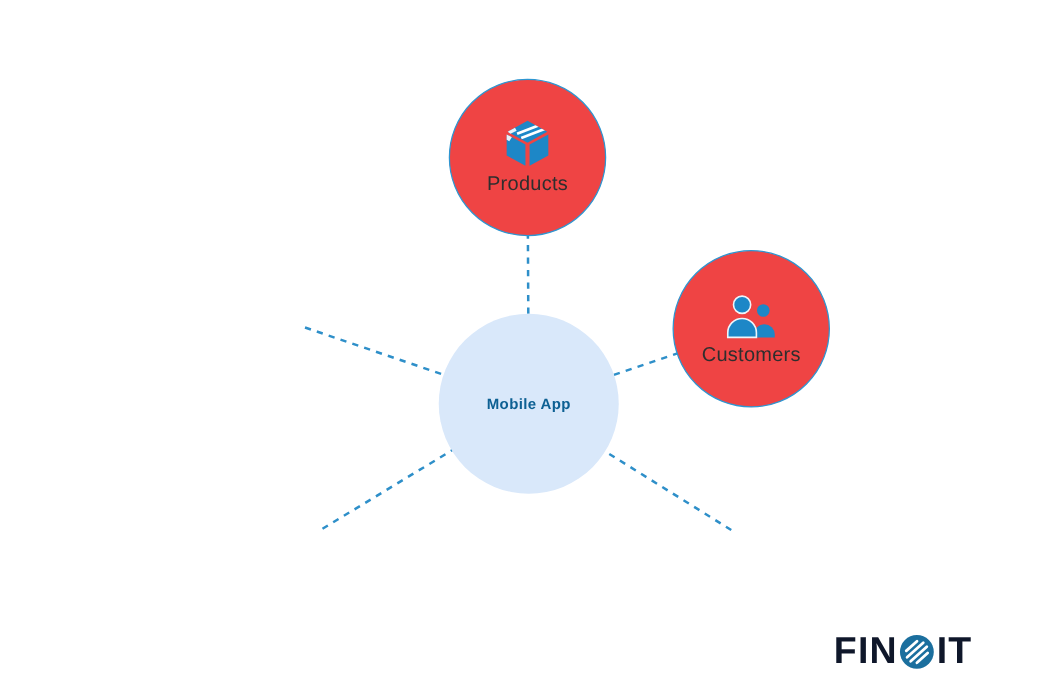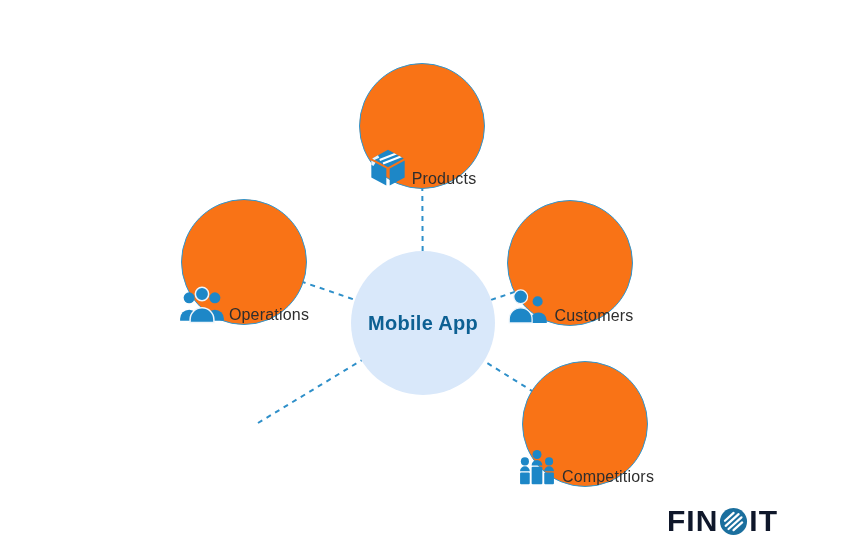--- a/index.html
+++ b/index.html
@@ -24,55 +24,55 @@
     stroke: #2e8fc9;
     stroke-width: 2;
     stroke-dasharray: 5 5;
     fill: none;
   }
   .node {
     position: absolute;
     width: 126px;
     height: 126px;
     border-radius: 50%;
-    background: #f97316;
+    background: #ef4444;
     border: 1.5px solid #2e96d1;
     box-sizing: border-box;
     display: flex;
-    flex-direction: row;
-    align-items: flex-end;
+    flex-direction: column;
+    align-items: center;
     justify-content: center;
     gap: 4px;
     z-index: 1;
   }
   .node .label {
     font-size: 16px;
     color: #2e2e2e;
     letter-spacing: 0.2px;
     white-space: nowrap;
   }
   .node-products     { left: 359px; top: 63px;  }
   .node-operations   { left: 181px; top: 199px; }
-  .node-customers    { left: 507px; top: 200px; }
+  .node-customers    { left: 538px; top: 200px; }
   .node-employees    { left: 195px; top: 360px; }
   .node-competitiors { left: 522px; top: 361px; }
 
   .center-node {
     position: absolute;
     left: 351px; top: 251px;
     width: 144px; height: 144px;
     border-radius: 50%;
     background: #d9e8fa;
     display: flex;
     align-items: center;
     justify-content: center;
     z-index: 1;
   }
   .center-node .center-label {
-    font-size: 20px;
+    font-size: 12px;
     font-weight: bold;
     color: #0d6093;
     letter-spacing: 0.3px;
   }
   .logo {
     position: absolute;
     right: 72px;
     bottom: 12px;
     display: flex;
     align-items: center;
@@ -119,69 +119,36 @@
           <line x1="14" y1="14.5" x2="37" y2="5.5"></line>
           <line x1="18" y1="18.5" x2="41" y2="9.5"></line>
         </g>
         <polygon points="5,12.5 12,8.7 13.6,11.6 7.6,14.4" fill="#ffffff" opacity="0.9"></polygon>
         <polygon points="4,15 9,17.7 6.5,21.5 4,20.1" fill="#ffffff" opacity="0.9"></polygon>
       </svg>
     </span>
     <span class="label">Products</span>
   </div>
 
-  <div class="node node-operations">
-    <span class="icon">
-      <svg viewBox="0 0 48 42" width="46" height="40">
-        <g fill="#1d87c7">
-          <circle cx="10.5" cy="14.5" r="5.8"></circle>
-          <circle cx="37.5" cy="14.5" r="5.8"></circle>
-          <path d="M1 38.5 v-2 a9.5 9.5 0 0 1 19 0 v2 z"></path>
-          <path d="M28 38.5 v-2 a9.5 9.5 0 0 1 19 0 v2 z"></path>
-          <circle cx="24" cy="10.5" r="7" stroke="#eef5fb" stroke-width="1.6"></circle>
-          <path d="M11.5 40.5 v-3 a12.5 12.5 0 0 1 25 0 v3 z" stroke="#eef5fb" stroke-width="1.6"></path>
-        </g>
-      </svg>
-    </span>
-    <span class="label">Operations</span>
-  </div>
 
   <div class="node node-customers">
     <span class="icon">
       <svg viewBox="0 0 48 42" width="44" height="39">
         <g fill="#1d87c7">
           <circle cx="34.5" cy="16.5" r="5.5"></circle>
           <path d="M26.5 40 v-2.5 a9 9 0 0 1 18 0 v2.5 z"></path>
           <circle cx="16" cy="11.5" r="7.5" stroke="#eef5fb" stroke-width="1.4"></circle>
           <path d="M3.5 40 v-4 a12.5 12.5 0 0 1 25 0 v4 z" stroke="#eef5fb" stroke-width="1.4"></path>
         </g>
       </svg>
     </span>
     <span class="label">Customers</span>
   </div>
 
 
-  <div class="node node-competitiors">
-    <span class="icon">
-      <svg viewBox="0 0 48 44" width="42" height="38">
-        <g fill="#1d87c7">
-          <circle cx="10" cy="15.5" r="4.7"></circle>
-          <path d="M4.4 27 v-0.3 a5.6 5.6 0 0 1 11.2 0 v0.3 z"></path>
-          <rect x="4.4" y="28.3" width="11.2" height="13.7" rx="1.2"></rect>
-          <circle cx="24" cy="7.5" r="5.2"></circle>
-          <path d="M17.8 20.3 v-0.3 a6.2 6.2 0 0 1 12.4 0 v0.3 z"></path>
-          <rect x="17.8" y="21.6" width="12.4" height="20.4" rx="1.2"></rect>
-          <circle cx="38" cy="15.5" r="4.7"></circle>
-          <path d="M32.4 27 v-0.3 a5.6 5.6 0 0 1 11.2 0 v0.3 z"></path>
-          <rect x="32.4" y="28.3" width="11.2" height="13.7" rx="1.2"></rect>
-        </g>
-      </svg>
-    </span>
-    <span class="label">Competitiors</span>
-  </div>
 
   <div class="logo">
     <span>FIN</span>
     <svg width="29" height="29" viewBox="0 0 30 30">
       <circle cx="15" cy="15" r="14" fill="#1b6f9e"></circle>
       <g stroke="#ffffff" stroke-width="2.3" stroke-linecap="round" transform="rotate(-42 15 15)">
         <line x1="9" y1="8.5" x2="21" y2="8.5"></line>
         <line x1="6" y1="12.9" x2="24" y2="12.9"></line>
         <line x1="6" y1="17.3" x2="24" y2="17.3"></line>
         <line x1="9" y1="21.7" x2="21" y2="21.7"></line>

